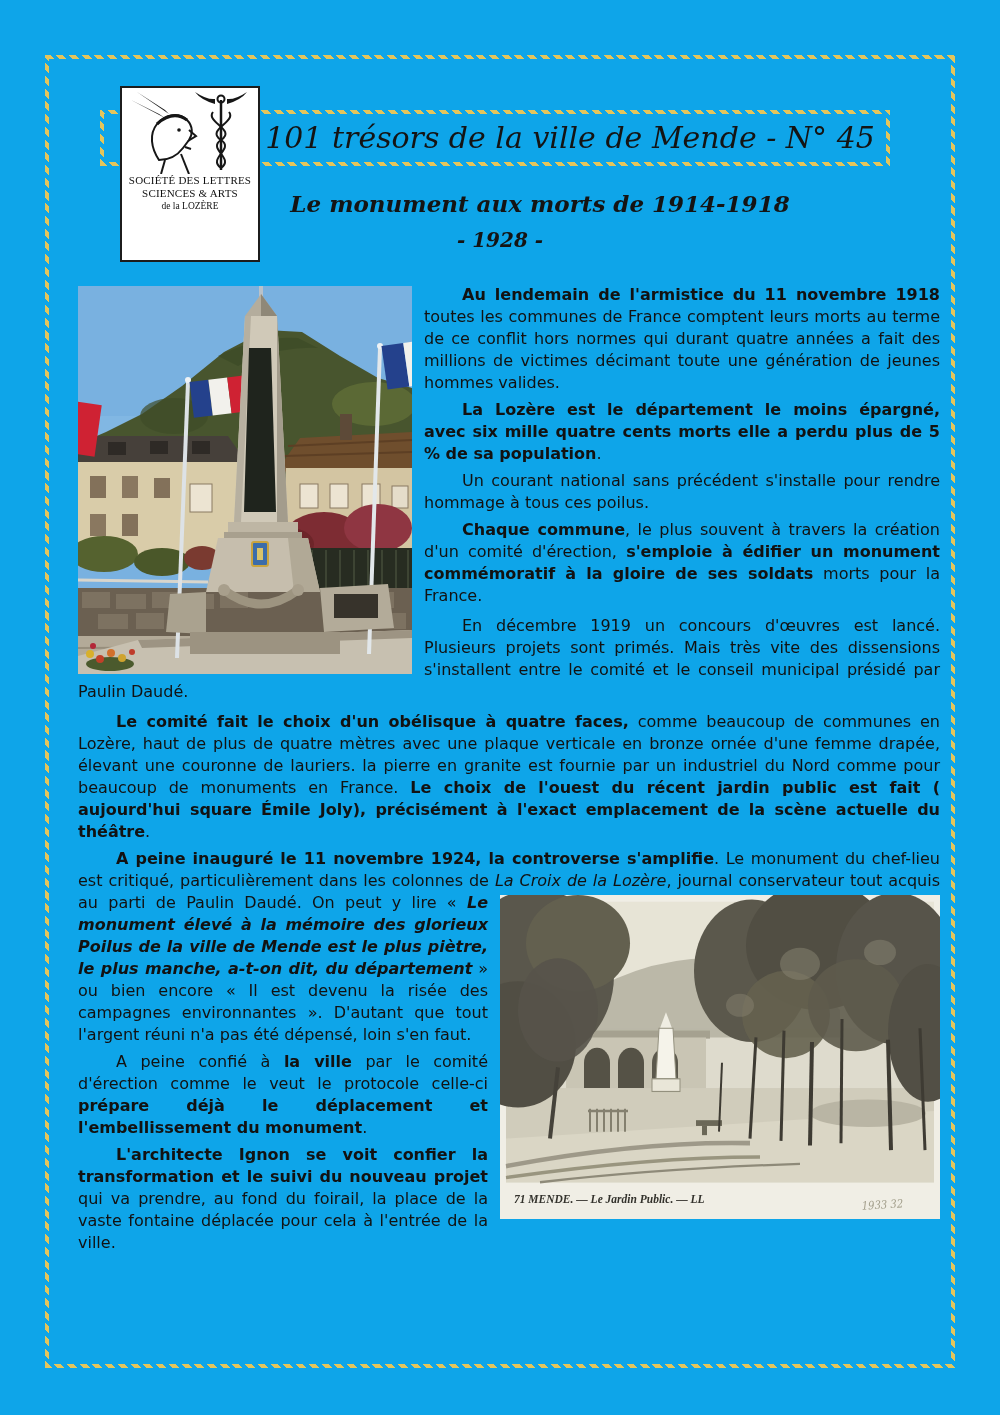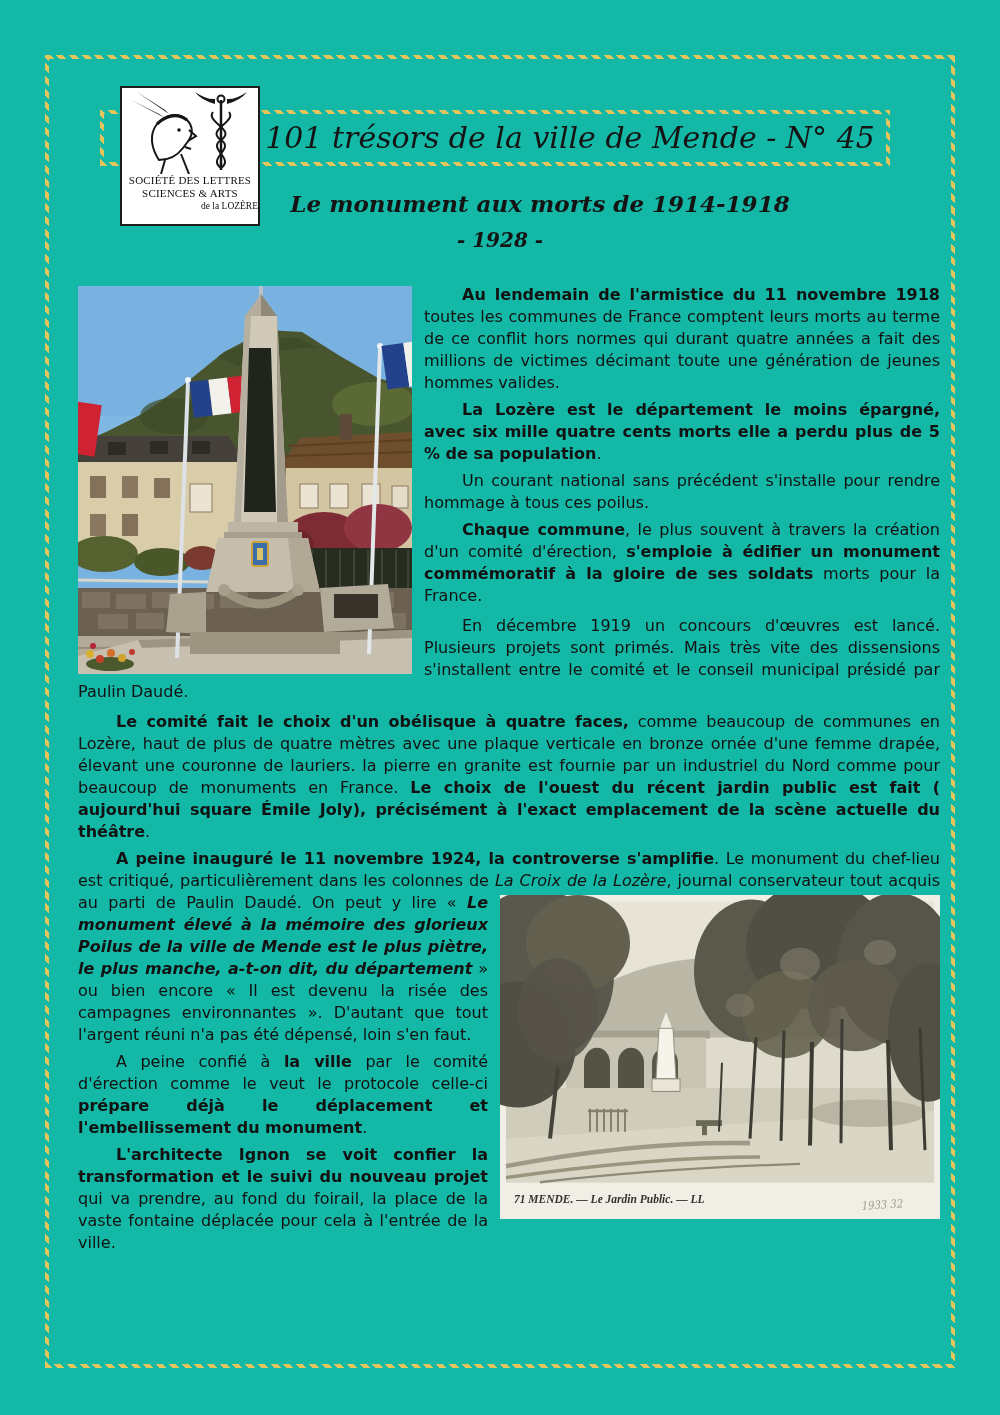--- a/index.html
+++ b/index.html
@@ -1,31 +1,31 @@
 <!DOCTYPE html>
 <html><head>
 <meta charset="utf-8">
 <style>
   html,body{margin:0;padding:0;background:#ffffff;}
-  .page{position:relative;width:1000px;height:1415px;background:#14b8a6;overflow:hidden;
+  .page{position:relative;width:1000px;height:1415px;background:#0ea5e9;overflow:hidden;
         font-family:"DejaVu Sans",sans-serif;color:#121212;}
   
   .rope{border:4px solid transparent;
         border-image:repeating-linear-gradient(45deg,#e3c55c 0 5px,rgba(255,255,255,0) 5px 9px) 4;}
   .page-frame{position:absolute;left:45px;top:55px;width:910px;height:1313px;box-sizing:border-box;pointer-events:none;}
   
   .banner{position:absolute;left:100px;top:110px;width:790px;height:56px;box-sizing:border-box;}
   .title{position:absolute;left:100px;top:112px;width:790px;height:52px;line-height:52px;
          text-align:center;padding-left:150px;box-sizing:border-box;
          font-family:"DejaVu Serif",serif;font-style:italic;font-size:30px;color:#141414;}
-  .logo{position:absolute;left:120px;top:86px;width:140px;height:140px;background:#ffffff;
+  .logo{position:absolute;left:120px;top:86px;width:140px;height:176px;background:#ffffff;
         border:2px solid #1c1c1c;box-sizing:border-box;z-index:3;text-align:center;}
   .logo svg{display:block;margin:2px auto 0;}
   .logo-l1,.logo-l2{font-family:"Liberation Serif",serif;font-size:11px;line-height:12.5px;letter-spacing:.2px;color:#111;}
-  .logo-l3{font-family:"Liberation Serif",serif;font-size:9.5px;line-height:11px;color:#111;margin-top:2px;text-align:right;}
+  .logo-l3{font-family:"Liberation Serif",serif;font-size:9.5px;line-height:11px;color:#111;margin-top:2px;}
   .subtitle{position:absolute;left:0;right:0;top:190px;text-align:center;padding-left:80px;
             font-family:"DejaVu Serif",serif;font-style:italic;font-weight:bold;font-size:23px;color:#141414;}
   .dateline{position:absolute;left:0;right:0;top:228px;text-align:center;
             font-family:"DejaVu Serif",serif;font-style:italic;font-weight:bold;font-size:20px;color:#141414;}
   
   .content{position:absolute;left:78px;top:284px;width:862px;font-size:16px;line-height:22px;text-align:justify;}
   .para{margin:0 0 5px;text-indent:38px;}
   .b{font-weight:bold;}
   .i{font-style:italic;}
   .bi{font-weight:bold;font-style:italic;}

